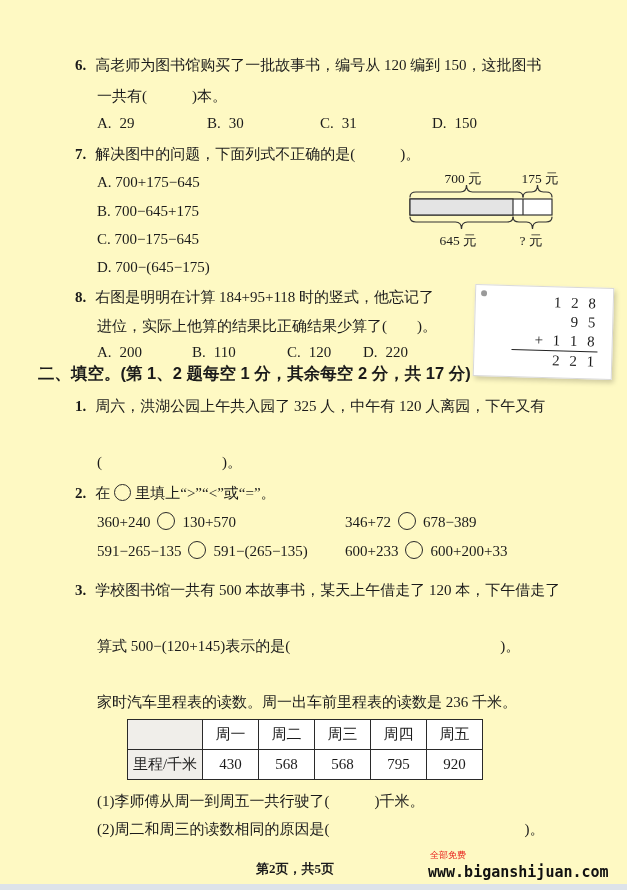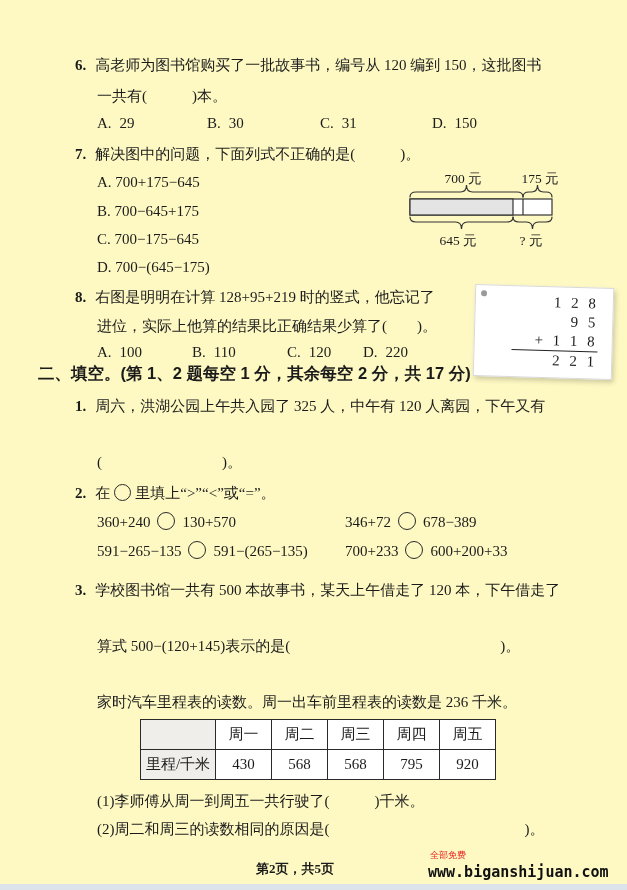--- a/index.html
+++ b/index.html
@@ -21,21 +21,21 @@
   .calc-card{
     position:absolute;left:474px;top:286px;width:137px;height:90px;
     background:#ffffff;border:1px solid #d9d9d9;box-shadow:2px 3px 5px rgba(0,0,0,.18);
     transform:rotate(1.6deg);
   }
   .pin{position:absolute;left:5px;top:5px;width:6px;height:6px;border-radius:50%;background:#9a9a9a;}
   .calc-inner{width:86px;margin:6px 14px 0 auto;text-align:right;font-size:15px;}
   .calc-row{line-height:19px;letter-spacing:3px;}
   .calc-underline{border-bottom:1.4px solid #222;}
   
-  .mileage{position:absolute;left:140px;top:719px;border-collapse:collapse;padding-left:30px;}
+  .mileage{position:absolute;left:127px;top:719px;border-collapse:collapse;padding-left:30px;}
   .mileage td{border:1.5px solid #2a2a2a;text-align:center;font-size:15px;height:29px;padding:0;background:#ffffff;}
   .mileage td.shade{background:#f0eeea;width:74px;}
   .mileage td.day{width:55px;}
   .footer{position:absolute;font-size:13px;font-weight:bold;}
   .wm-brand{position:absolute;left:452px;top:829px;font-family:"Liberation Sans","DejaVu Sans",sans-serif;font-weight:bold;font-size:30px;line-height:32px;letter-spacing:1px;color:#111;}
   .wm-free{position:absolute;left:430px;top:849px;font-size:9px;font-weight:normal;color:#e8251e;font-family:"Liberation Sans",sans-serif;}
   .wm-url{position:absolute;left:428px;top:863px;font-family:"DejaVu Sans Mono","Liberation Mono",monospace;font-weight:bold;font-size:15px;color:#111;}
   .bottom-strip{position:absolute;left:0;top:884px;width:627px;height:6px;background:#dde3ea;}
   svg text{font-family:"Liberation Serif","DejaVu Serif",serif;font-size:13.5px;fill:#1b1b1b;}
 </style>
@@ -66,24 +66,24 @@
     <path d="M138,27 Q138,22 144,22 L146.5,22 Q152.5,22 152.5,15 Q152.5,22 158.5,22 L161,22 Q167,22 167,27" fill="none" stroke="#333" stroke-width="1.2" stroke-linecap="round"></path>
     <rect x="25" y="29" width="142" height="16" fill="#ffffff" stroke="#333" stroke-width="1.2"></rect>
     <rect x="25" y="29" width="103" height="16" fill="#e4e4e4" stroke="#333" stroke-width="1.2"></rect>
     <line x1="138" y1="29" x2="138" y2="45" stroke="#333" stroke-width="1.2"></line>
     <path d="M25,47 Q25,52 31,52 L70.5,52 Q76.5,52 76.5,59 Q76.5,52 82.5,52 L122,52 Q128,52 128,47" fill="none" stroke="#333" stroke-width="1.2" stroke-linecap="round"></path>
     <path d="M128,47 Q128,52 134,52 L141.5,52 Q147.5,52 147.5,59 Q147.5,52 153.5,52 L161,52 Q167,52 167,47" fill="none" stroke="#333" stroke-width="1.2" stroke-linecap="round"></path>
     <text x="73" y="75" text-anchor="middle">645 元</text>
     <text x="146" y="75" text-anchor="middle">? 元</text>
   </svg>
 
-  <div class="line" style="left:75px;top:287px"><span class="qnum">8.</span><span>右图是明明在计算 128+95+219 时的竖式，他忘记了</span></div>
+  <div class="line" style="left:75px;top:287px"><span class="qnum">8.</span><span>右图是明明在计算 184+95+118 时的竖式，他忘记了</span></div>
   <div class="line" style="left:97px;top:316px">进位，实际上他算的结果比正确结果少算了(　　)。</div>
   <div class="optrow" style="top:344px">
-    <span class="opt" style="left:97px"><span class="olabel">A.</span><span>100</span></span>
+    <span class="opt" style="left:97px"><span class="olabel">A.</span><span>200</span></span>
     <span class="opt" style="left:192px"><span class="olabel">B.</span><span>110</span></span>
     <span class="opt" style="left:287px"><span class="olabel">C.</span><span>120</span></span>
     <span class="opt" style="left:363px"><span class="olabel">D.</span><span>220</span></span>
   </div>
 
   <div class="calc-card">
     <span class="pin"></span>
     <div class="calc-inner">
       <div class="calc-row">1 2 8</div>
       <div class="calc-row">9 5</div>
@@ -97,21 +97,21 @@
   <div class="line" style="left:75px;top:396px"><span class="qnum">1.</span><span>周六，洪湖公园上午共入园了 325 人，中午有 120 人离园，下午又有</span></div>
   <div class="line" style="left:97px;top:452px">(　　　　　　　　)。</div>
 
   <div class="line" style="left:75px;top:483px"><span class="qnum">2.</span><span>在</span><span class="circ-sm"></span><span>里填上“&gt;”“&lt;”或“=”。</span></div>
   <div class="optrow" style="top:512px">
     <span class="opt" style="left:97px"><span>360+240</span><span class="circ"></span><span>130+570</span></span>
     <span class="opt" style="left:345px"><span>346+72</span><span class="circ"></span><span>678−389</span></span>
   </div>
   <div class="optrow" style="top:541px">
     <span class="opt" style="left:97px"><span>591−265−135</span><span class="circ"></span><span>591−(265−135)</span></span>
-    <span class="opt" style="left:345px"><span>700+233</span><span class="circ"></span><span>600+200+33</span></span>
+    <span class="opt" style="left:345px"><span>600+233</span><span class="circ"></span><span>600+200+33</span></span>
   </div>
 
   <div class="line" style="left:75px;top:580px"><span class="qnum">3.</span><span>学校图书馆一共有 500 本故事书，某天上午借走了 120 本，下午借走了</span></div>
   <div class="line" style="left:97px;top:636px">算式 500−(120+145)表示的是(　　　　　　　　　　　　　　)。</div>
 
   <div class="line" style="left:97px;top:692px">家时汽车里程表的读数。周一出车前里程表的读数是 236 千米。</div>
 
   <table class="mileage">
     <tbody>
         <tr>

